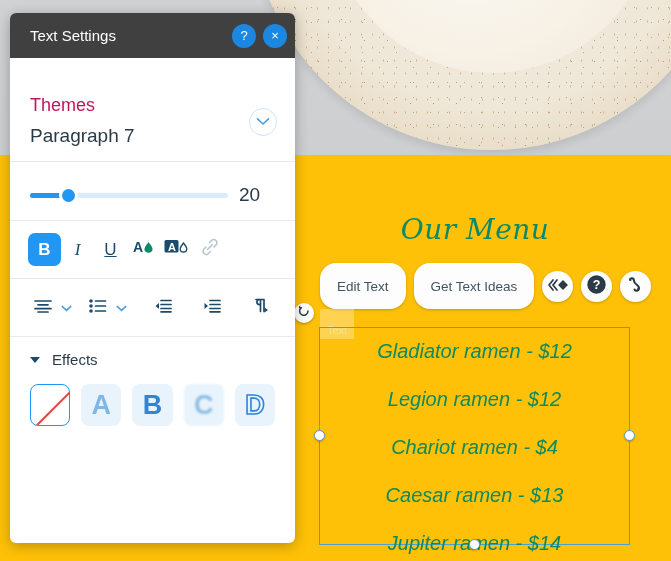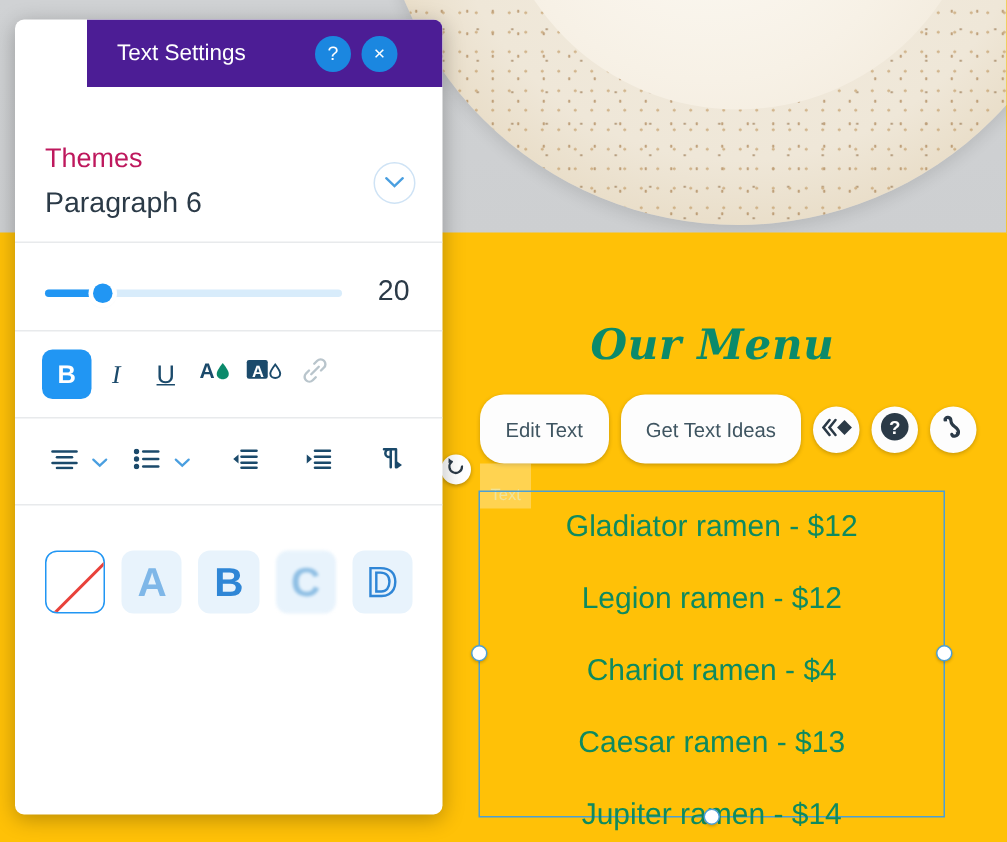--- a/index.html
+++ b/index.html
@@ -74,21 +74,21 @@
   
   .menu-heading {
     position: absolute;
     left: 320px;
     top: 213px;
     width: 310px;
     text-align: center;
     color: #0b8a6b;
     font-family: "DejaVu Serif", serif;
     font-style: italic;
-    font-weight: bold;
+    font-weight: normal;
     font-size: 28px;
     letter-spacing: 0.5px;
   }
 
   
   .obj-toolbar {
     position: absolute;
     left: 320px;
     top: 263px;
     display: flex;
@@ -167,20 +167,21 @@
     box-sizing: border-box;
     padding-top: 4px;
     text-align: center;
     color: #0e8a5f;
     font-family: "Liberation Sans", sans-serif;
     font-size: 20px;
   }
   .menu-line {
     height: 48px;
     line-height: 40px;
+    font-style: italic;
   }
   .handle {
     position: absolute;
     width: 11px;
     height: 11px;
     border-radius: 50%;
     background: #ffffff;
     border: 1.5px solid #4b9fd5;
     box-sizing: border-box;
     box-shadow: 0 1px 2px rgba(0,0,0,0.2);
@@ -196,25 +197,24 @@
     top: 13px;
     width: 285px;
     height: 530px;
     background: #ffffff;
     border-radius: 6px;
     box-shadow: 0 3px 14px rgba(0,0,0,0.28);
     overflow: hidden;
   }
   .panel-header {
     height: 45px;
-    background: #4c1d95;
-    display: flex;
-    align-items: center;
-    padding: 0 30px 0 20px;
-    margin-left: 48px;
+    background: #404040;
+    display: flex;
+    align-items: center;
+    padding: 0 8px 0 20px;
   }
   .panel-title {
     flex: 1;
     color: #ffffff;
     font-size: 15px;
     font-family: "Liberation Sans", sans-serif;
   }
   .hdr-circle {
     width: 24px;
     height: 24px;
@@ -302,21 +302,20 @@
     height: 13px;
     border-radius: 50%;
     background: #2196f3;
     box-shadow: 0 0 0 3px #ffffff, 0 1px 3px rgba(0,0,0,0.28);
     cursor: grab;
   }
   .slider-value {
     color: #2b3a47;
     font-size: 19px;
     width: 34px;
-    text-align: right;
     margin-right: 2px;
   }
 
   
   .icon-row {
     display: flex;
     align-items: center;
     padding: 12px 18px;
     border-bottom: 1px solid #e8eaec;
   }
@@ -488,21 +487,21 @@
   <div class="panel">
 
     <div class="panel-header">
       <div class="panel-title">Text Settings</div>
       <button class="hdr-circle">?</button>
       <button class="hdr-circle">×</button>
     </div>
 
     <div class="section">
       <div class="sec-label">Themes</div>
-      <div class="sec-value">Paragraph 6</div>
+      <div class="sec-value">Paragraph 7</div>
       <button class="chevron-btn">
         <span>
           <svg width="14" height="9" viewBox="0 0 14 9">
             <path d="M1.5 1.8 L7 7 L12.5 1.8" fill="none" stroke="#4a9fe0" stroke-width="1.6" stroke-linecap="round"></path>
           </svg>
         </span>
       </button>
     </div>
 
 
@@ -636,20 +635,24 @@
           <svg width="18" height="15" viewBox="0 0 18 15">
             <path d="M3 1.5 H11 M11 1.5 V13.5 M7.5 1.5 V13.5" stroke="#1b4a6b" stroke-width="1.7" stroke-linecap="round" fill="none"></path>
             <path d="M6.5 1.5 A2.6 2.6 0 0 0 6.5 6.7 H7.5" stroke="#1b4a6b" stroke-width="1.7" fill="none"></path>
             <path d="M15 12 L11.5 9.5 L11.5 14.5 Z" fill="#1b4a6b"></path>
           </svg>
         </span>
       </button>
     </div>
 
     <div class="effects">
+      <div class="effects-head">
+        <span class="caret"></span>
+        <span class="effects-title">Effects</span>
+      </div>
       <div class="swatches">
         <div class="swatch none">
           <span class="slash"></span>
         </div>
         <div class="swatch sw-a">A</div>
         <div class="swatch sw-b">B</div>
         <div class="swatch sw-c">C</div>
         <div class="swatch sw-d">D</div>
       </div>
     </div>

